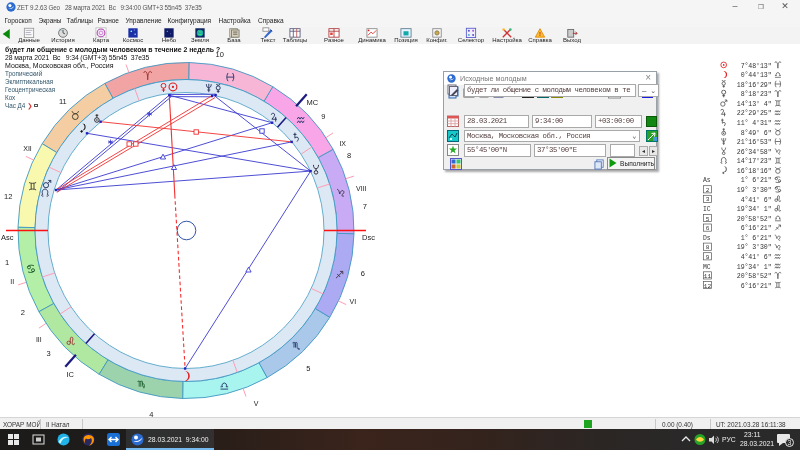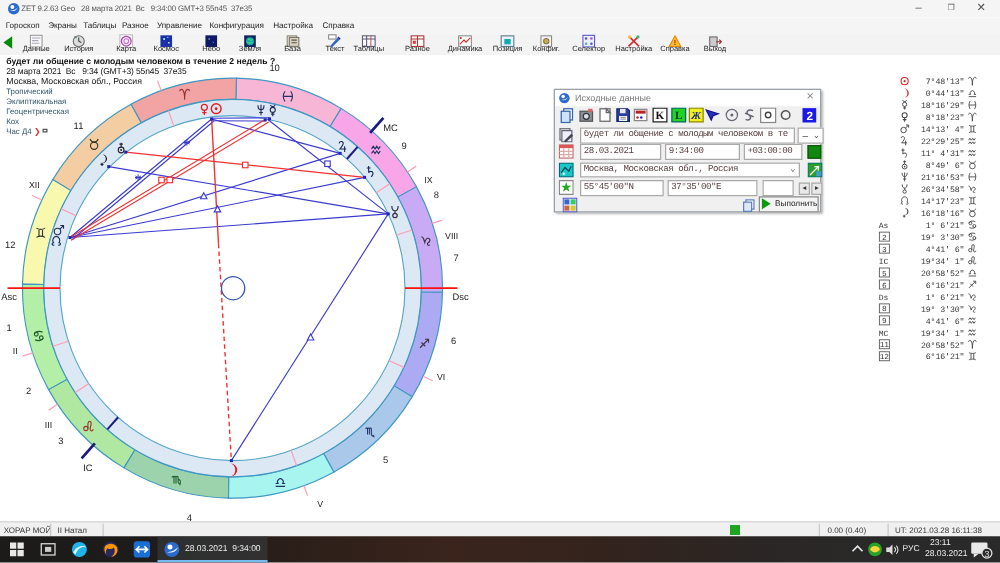--- a/index.html
+++ b/index.html
@@ -529,21 +529,21 @@
 <div id="hdr2">28 марта 2021&nbsp;&nbsp;Вс&nbsp;&nbsp;&nbsp;9:34 (GMT+3) 55n45&nbsp;&nbsp;37e35</div>
 <div id="hdr3">Москва, Московская обл., Россия</div>
 <div id="opts">Тропический<br>Эклиптикальная<br>Геоцентрическая<br>Кох<br>Час Д4&nbsp;<span style="color:#d33">❯</span>&nbsp;<span style="display:inline-block;width:3.5px;height:3.5px;border:0.8px solid #555;vertical-align:0.2px"></span></div>
 <div id="dlg">
  <div id="dlgtitle">
       <svg width="9" height="9" viewBox="0 0 14 14" style="margin:0 4px 0 3px">
         <circle cx="7" cy="7" r="6.5" fill="#2b6bd0"></circle>
         <path d="M3,9 C6,10.5 10,9 11.5,5.5 C9,8.5 6,9 3,9 Z" fill="#fff"></path>
         <circle cx="5.5" cy="5" r="2.2" fill="#fff"></circle>
       </svg>
-      <span>Исходные данные</span>
+      <span>Исходные молодым</span>
       <span id="dlgx">×</span>
     </div>
 
 <svg width="210" height="13" viewBox="0 0 210 13" style="position:absolute;left:-1px;top:14px">
  <g transform="translate(6,0)">
         <rect x="2" y="1" width="7" height="9" fill="#fff" stroke="#36a"></rect>
         <rect x="0" y="3" width="7" height="9" fill="#cfe0ff" stroke="#36a"></rect>
       </g>
  <g transform="translate(21,0)">
         <rect x="0" y="3" width="10" height="8" fill="#8a8f99" stroke="#555"></rect>
@@ -594,21 +594,21 @@
         <circle cx="6.5" cy="6" r="2.2" fill="none" stroke="#444" stroke-width="1.1"></circle>
       </g>
  <g transform="translate(180,0)">
         <circle cx="5.5" cy="6" r="3.4" fill="none" stroke="#555" stroke-width="1.2"></circle>
       </g>
  <g transform="translate(201,0)">
         <rect x="-2" y="0.5" width="11.5" height="11.5" fill="#1a1ae6"></rect>
         <text x="3.8" y="10" font-size="9.5" text-anchor="middle" fill="#fff" font-family="Liberation Sans" font-weight="bold">2</text>
       </g>
 </svg>
- <div class="drow" style="top:30px">
+ <div class="drow" style="top:12px">
       <svg class="dico" width="12" height="12" viewBox="0 0 12 12">
         <rect x="1" y="1" width="8" height="9" fill="#fff" stroke="#667"></rect>
         <rect x="2.5" y="2.5" width="8" height="9" fill="#eef" stroke="#667"></rect>
         <path d="M4,11 L10,5 L11.5,6.5 L5.5,12 Z" fill="#445"></path>
       </svg>
    <input class="dinput" style="left: 17px; width: 172px;" value="будет ли общение с молодым человеком в те">
    <div class="dcombo" style="left:191px;width:21px">–<span class="darr">⌄</span></div>
     </div>
  <div class="drow" style="top:43px">
       <svg class="dico" width="12" height="12" viewBox="0 0 12 12">

